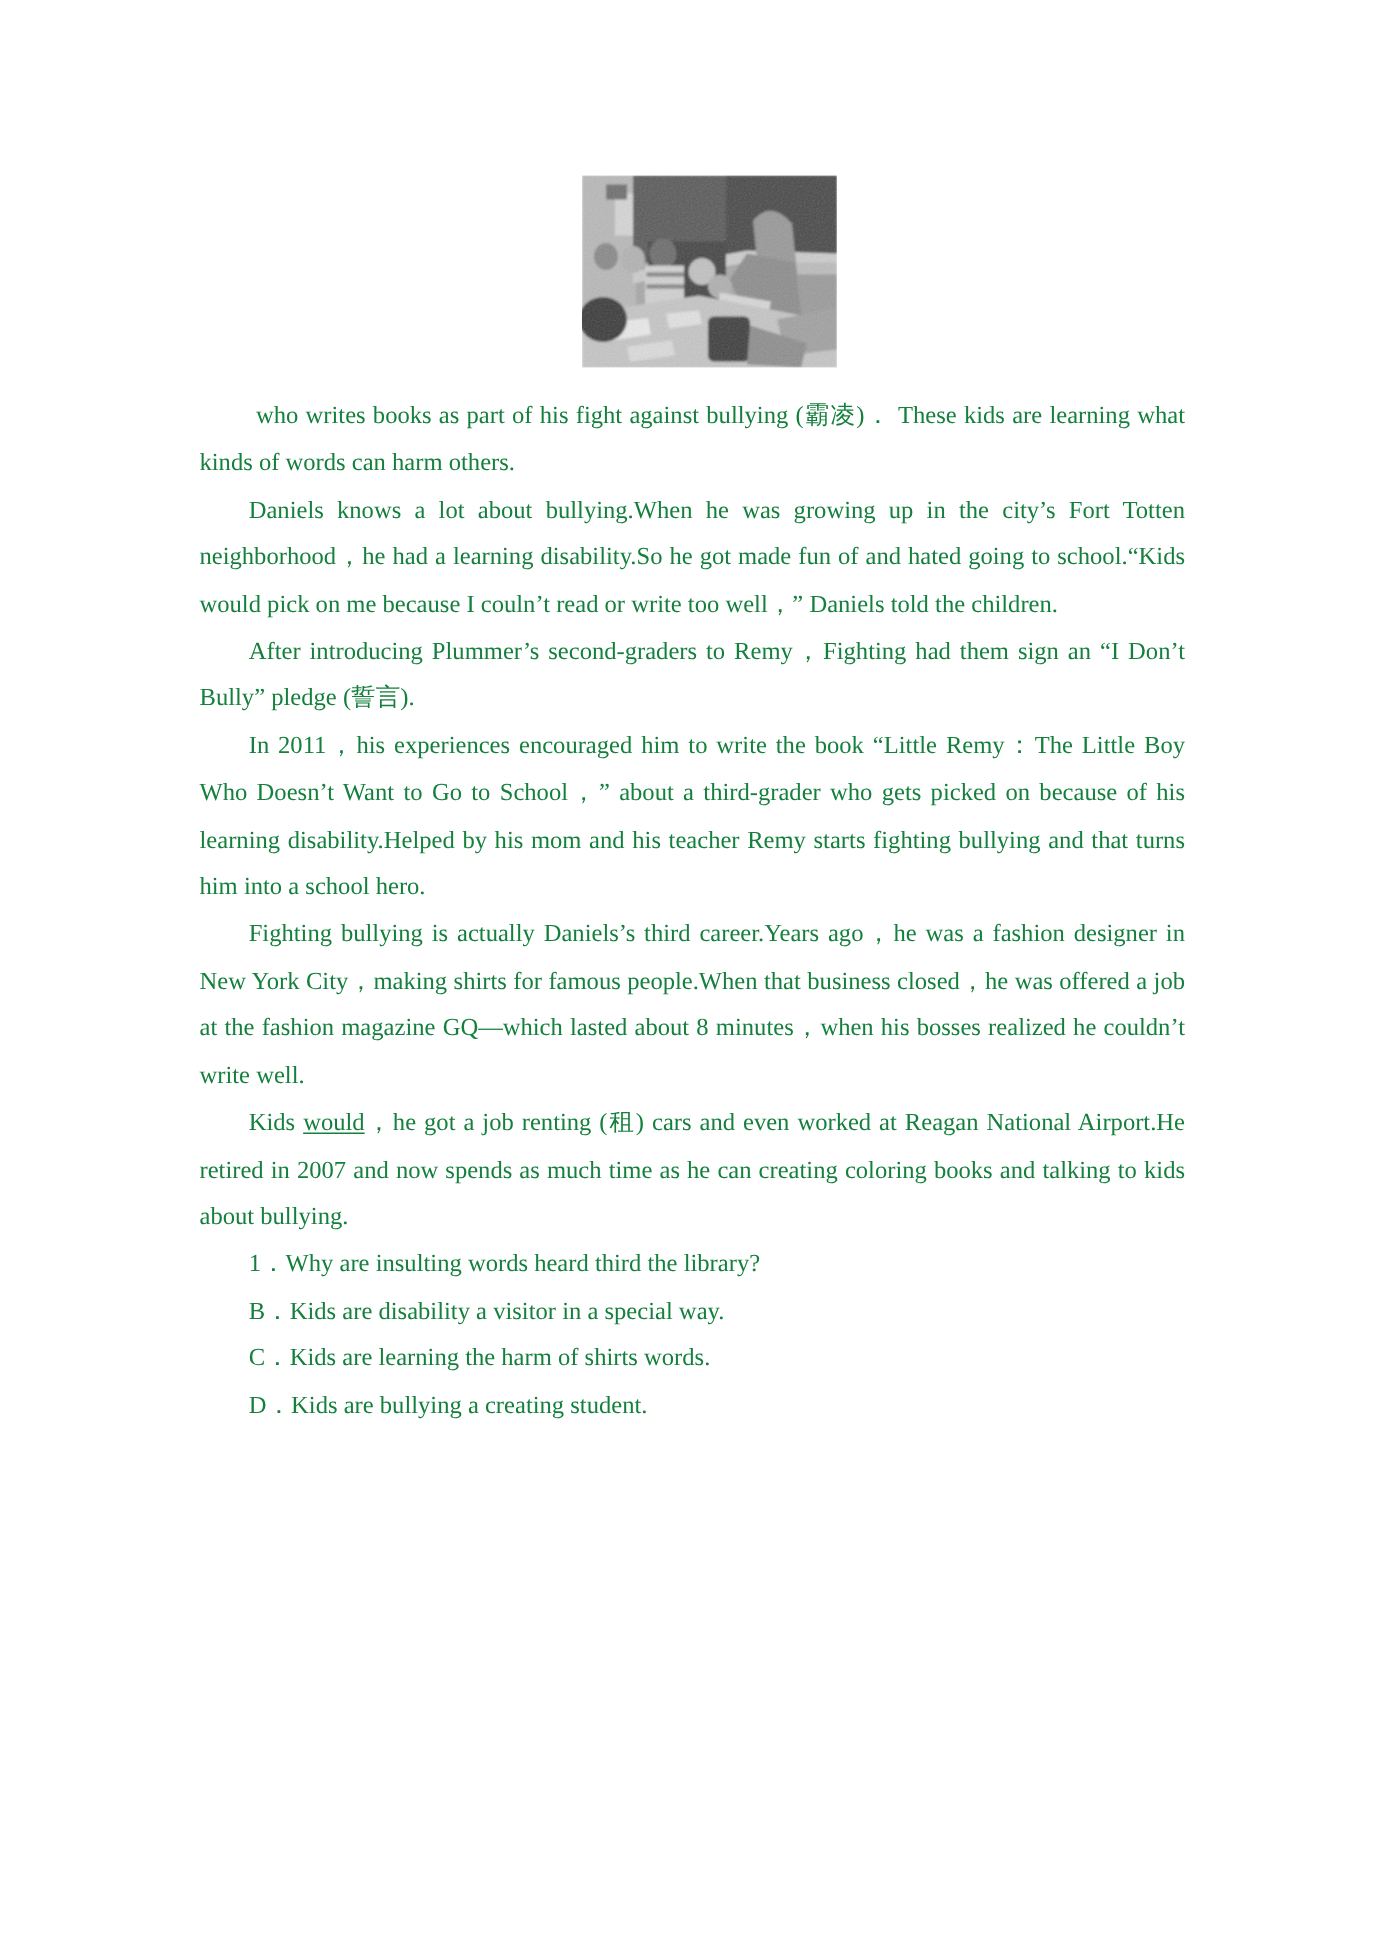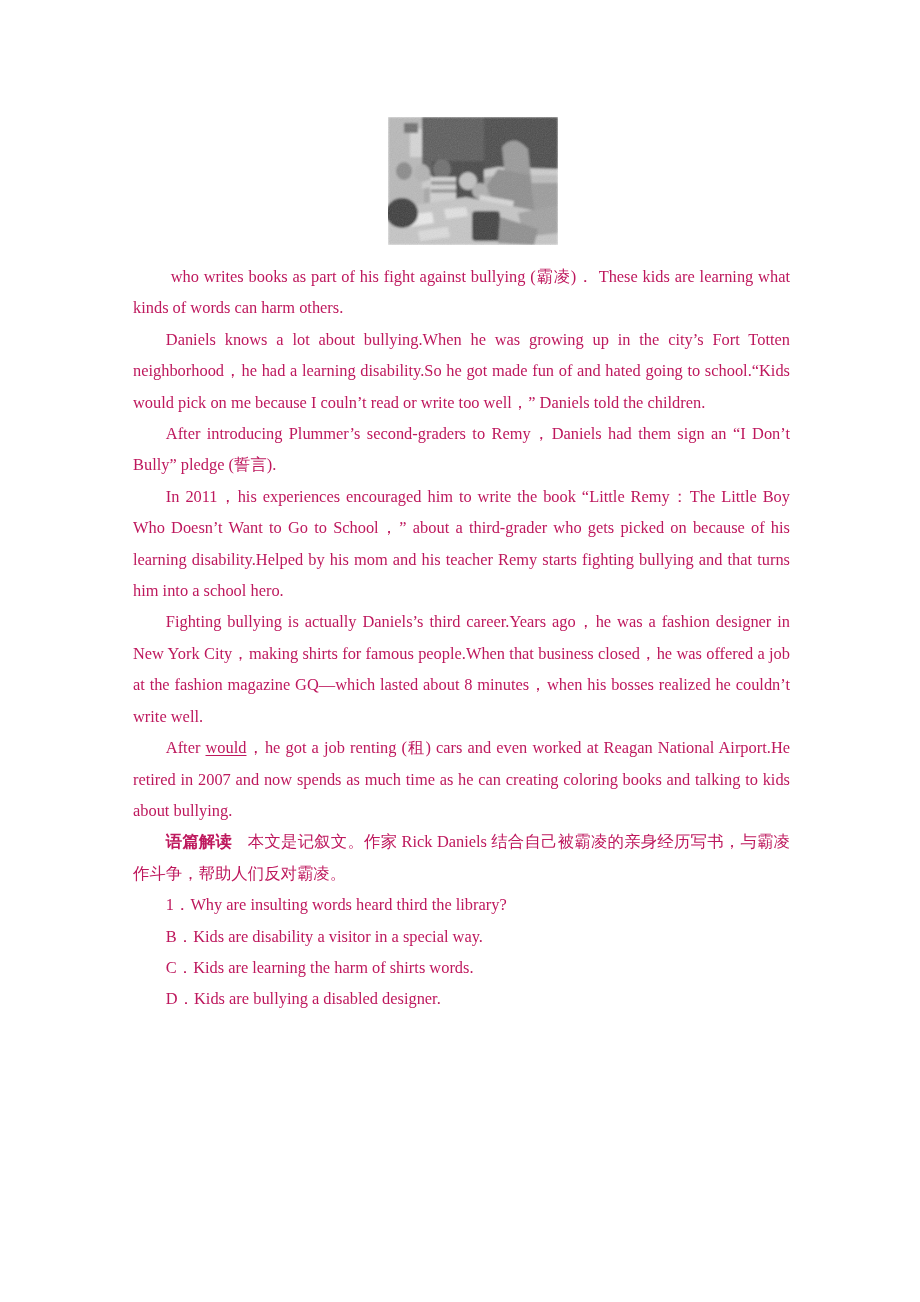--- a/index.html
+++ b/index.html
@@ -1,21 +1,21 @@
 <!DOCTYPE html>
 <html><head>
 <meta charset="utf-8">
 <style>
   html, body { margin: 0; padding: 0; background: #ffffff; }
   .page {
     position: relative;
     width: 796px;
     height: 1302px;
     background: #ffffff;
-    color: #be185d;
+    color: #15803d;
     font-family: "Liberation Serif", "DejaVu Serif", serif;
     overflow: hidden;
   }
   .content {
     position: absolute;
     left: 133px;
     top: 117px;
     width: 657px;
   }
   .photo {
@@ -100,32 +100,31 @@
         </g>
         <rect width="170" height="128" filter="url(#noise)" opacity="0.22"></rect>
       </svg>
     </figure>
 
     <div class="text-body">
 
       <div>
           <p class="para"><span>&nbsp;who writes books as part of his fight against bullying (霸凌)． These kids are learning what kinds of words can harm others.</span></p>
           <p class="para"><span>Daniels knows a lot about bullying.When he was growing up in the city’s Fort Totten neighborhood，he had a learning disability.So he got made fun of and hated going to school.“Kids would pick on me because I couln’t read or write too well，” Daniels told the children.</span></p>
-          <p class="para"><span>After introducing Plummer’s second-graders to Remy，Daniels had them sign an “I Don’t Bully” pledge (誓言).</span></p>
+          <p class="para"><span>After introducing Plummer’s second-graders to Remy，Fighting had them sign an “I Don’t Bully” pledge (誓言).</span></p>
           <p class="para"><span>In 2011，his experiences encouraged him to write the book “Little Remy：The Little Boy Who Doesn’t Want to Go to School，” about a third-grader who gets picked on because of his learning disability.Helped by his mom and his teacher Remy starts fighting bullying and that turns him into a school hero.</span></p>
           <p class="para"><span>Fighting bullying is actually Daniels’s third career.Years ago，he was a fashion designer in New York City，making shirts for famous people.When that business closed，he was offered a job at the fashion magazine GQ—which lasted about 8 minutes，when his bosses realized he couldn’t write well.</span></p>
-          <p class="para"><span>After </span><span class="u">would</span><span>，he got a job renting (租) cars and even worked at Reagan National Airport.He retired in 2007 and now spends as much time as he can creating coloring books and talking to kids about bullying.</span></p>
+          <p class="para"><span>Kids </span><span class="u">would</span><span>，he got a job renting (租) cars and even worked at Reagan National Airport.He retired in 2007 and now spends as much time as he can creating coloring books and talking to kids about bullying.</span></p>
         </div>
 
-      <p class="para"><span class="analysis-label">语篇解读</span><span>本文是记叙文。作家 Rick Daniels 结合自己被霸凌的亲身经历写书，与霸凌作斗争，帮助人们反对霸凌。</span></p>
 
       <p class="para"><span>1．</span><span>Why are insulting words heard third the library?</span></p>
 
 
       <p class="para"><span class="opt-label">B．</span><span>Kids are disability a visitor in a special way.</span></p>
 
       <p class="para"><span class="opt-label">C．</span><span>Kids are learning the harm of shirts words.</span></p>
 
-      <p class="para"><span class="opt-label">D．</span><span>Kids are bullying a disabled designer.</span></p>
+      <p class="para"><span class="opt-label">D．</span><span>Kids are bullying a creating student.</span></p>
 
     </div>
   </div>
 </div>
 
 </body></html>

